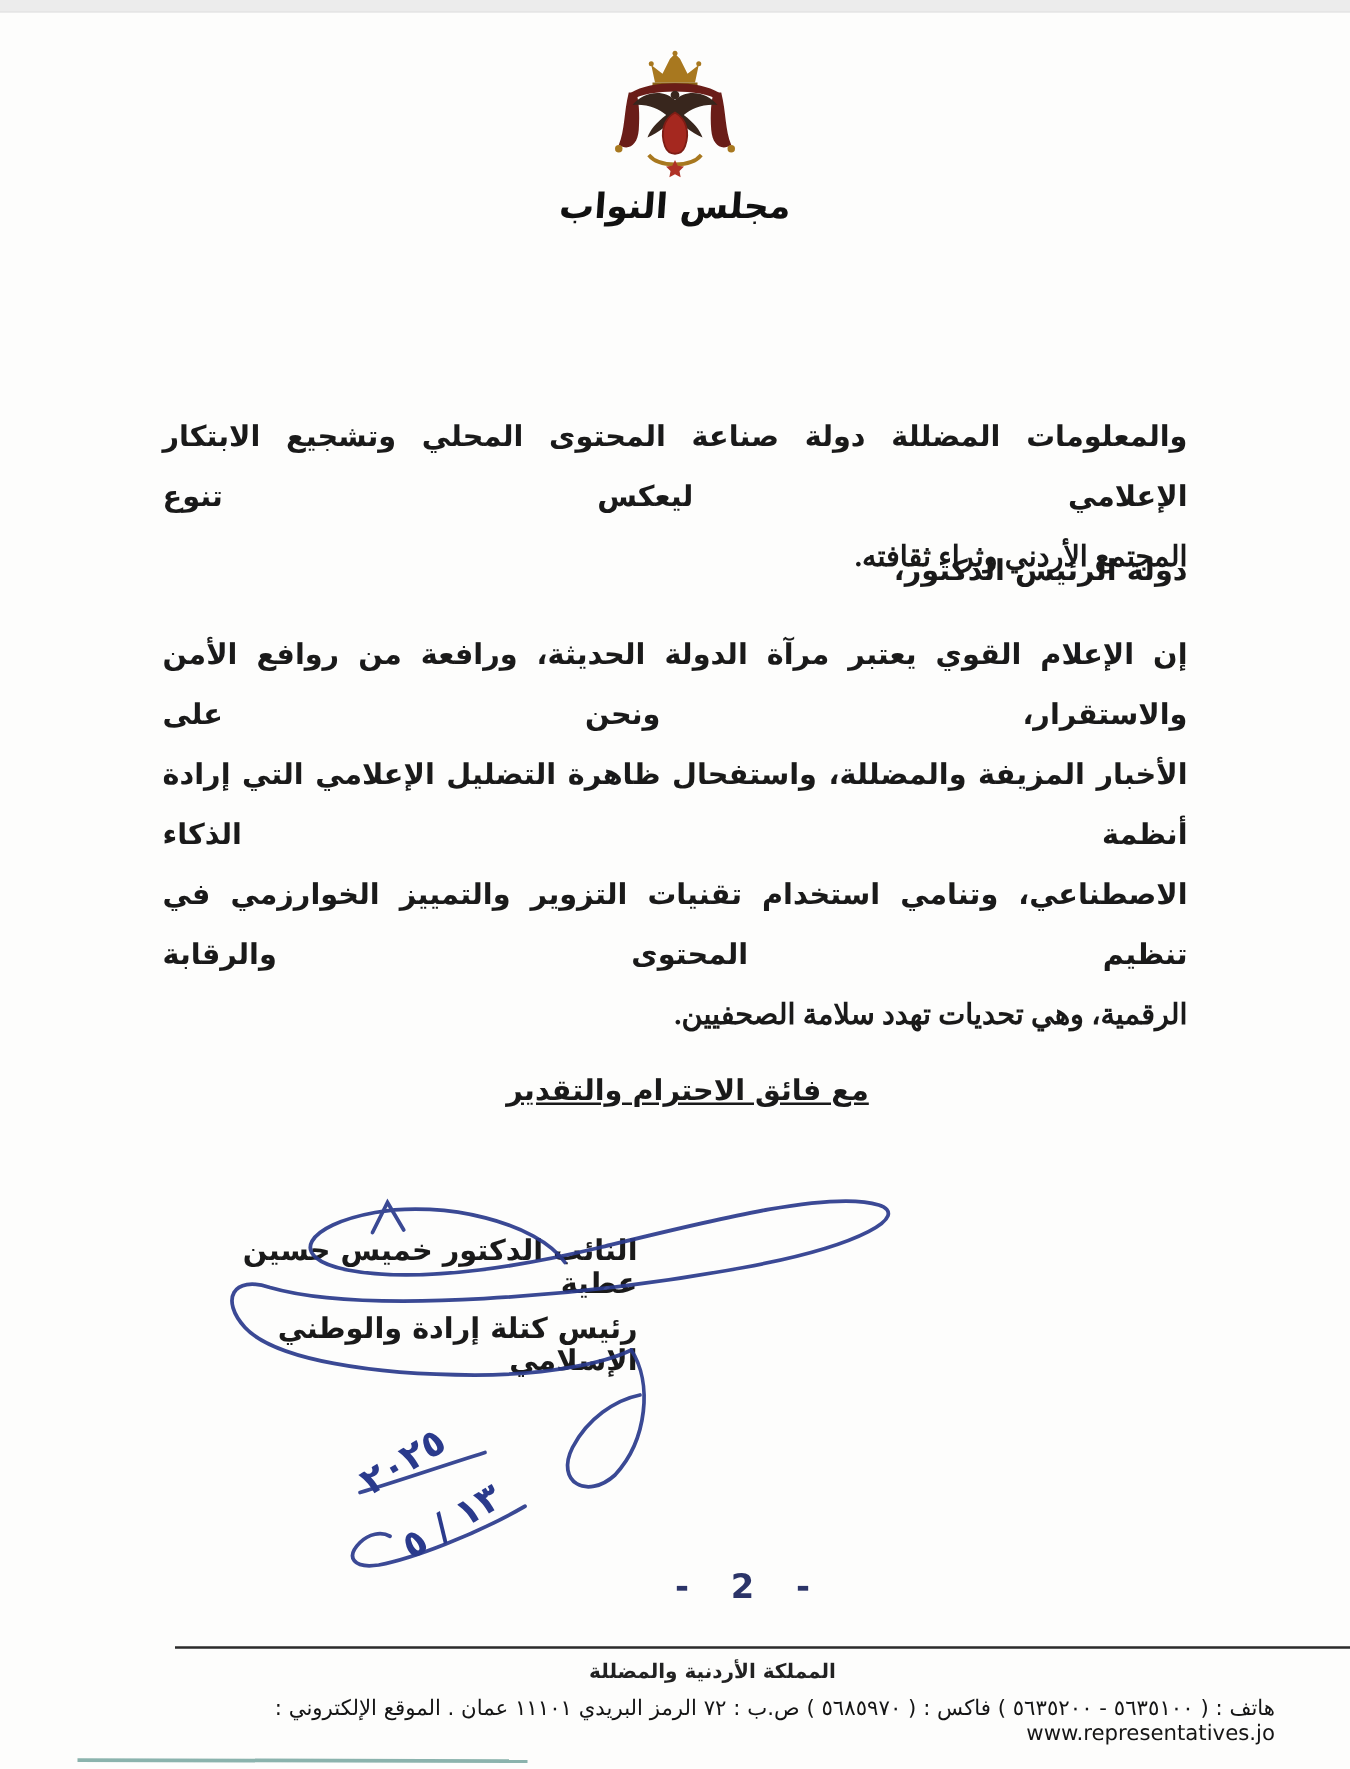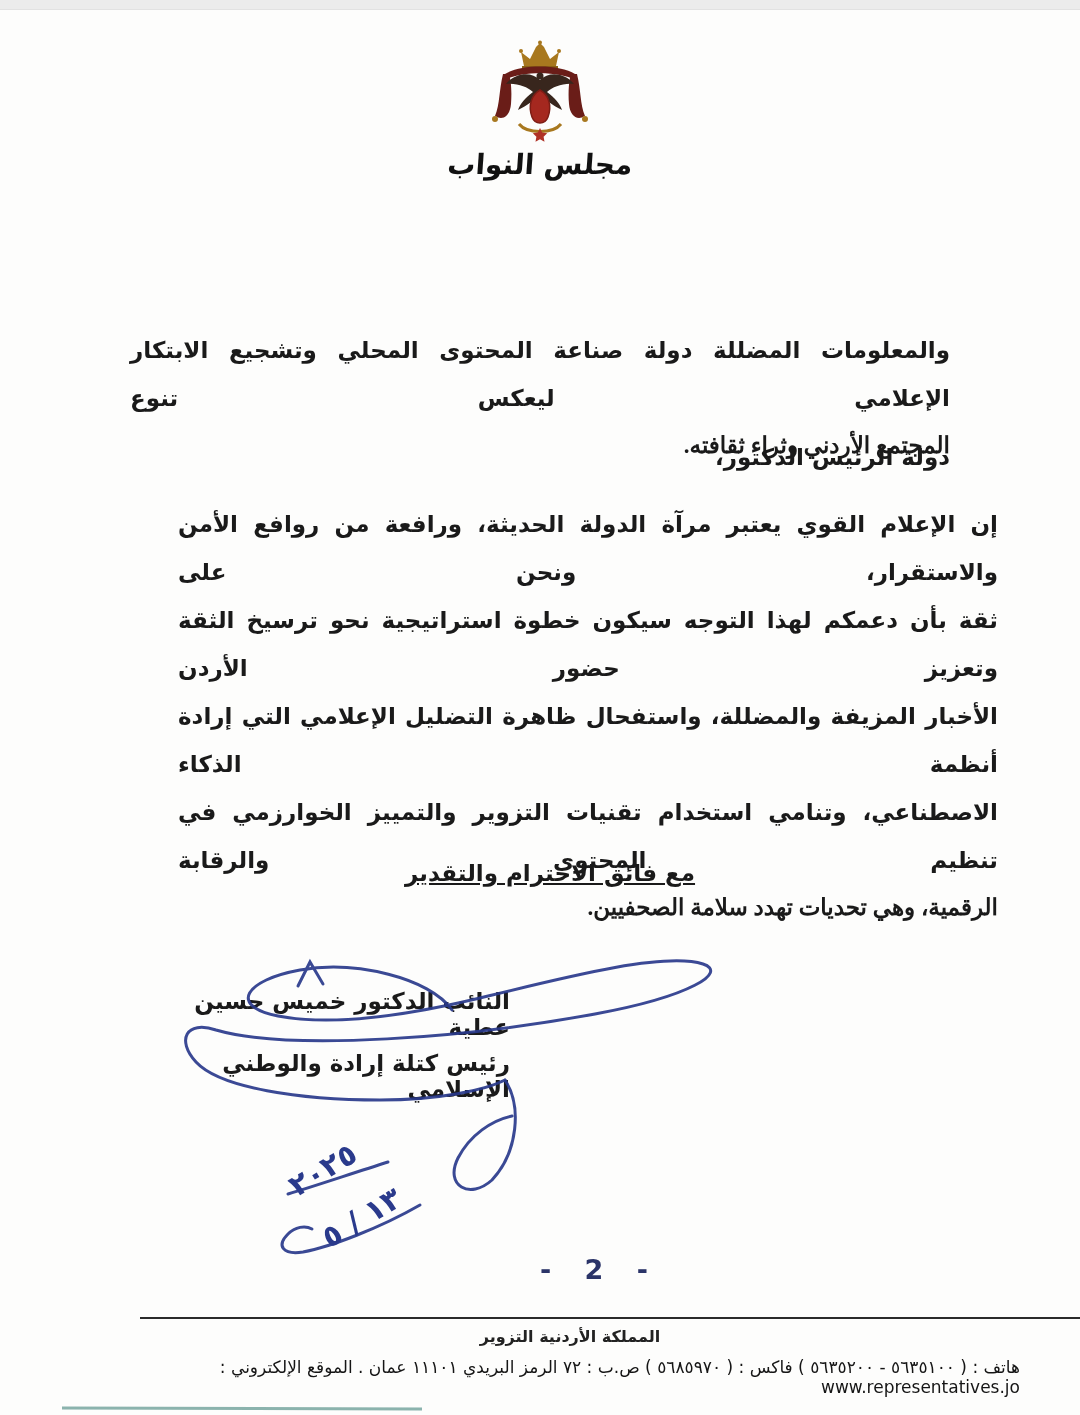--- a/index.html
+++ b/index.html
@@ -12,21 +12,21 @@
   .scan-top{position:absolute;left:0;top:0;width:1080px;height:9px;background:#ececec;border-bottom:1px solid #e2e2e2;}
   .scan-bottom{position:absolute;left:62px;top:1407px;width:360px;height:3px;background:rgba(45,118,108,.55);transform:rotate(.15deg);}
   .crest{position:absolute;left:475px;top:40px;width:130px;height:112px;}
   .letterhead-title{
     position:absolute;left:420px;top:148px;width:240px;
     text-align:center;font-size:28px;font-weight:bold;color:#111;
     transform:skewX(-4deg);
   }
   .para{position:absolute;left:130px;width:820px;}
   .p1{top:326px;}
-  .p2{top:500px;margin-left:48px;}
+  .p2{top:500px;}
   .line{
     font-size:23px;font-weight:bold;line-height:48px;
     text-align:justify;text-align-last:justify;white-space:normal;
   }
   .line.last{text-align:right;text-align-last:right;font-family:Liberation Serif, serif;}
   .salutation{
     position:absolute;left:130px;top:444px;width:820px;
     font-size:23px;font-weight:bold;text-align:right;
   }
   .closing{
@@ -99,21 +99,20 @@
 
   <div class="line">والمعلومات المضللة دولة صناعة المحتوى المحلي وتشجيع الابتكار الإعلامي ليعكس تنوع</div>
       <div class="line last">المجتمع الأردني وثراء ثقافته.</div>
     </div>
 
   <div class="salutation">دولة الرئيس الدكتور،</div>
 
   <div class="para p2">
 
   <div class="line">إن الإعلام القوي يعتبر مرآة الدولة الحديثة، ورافعة من روافع الأمن والاستقرار، ونحن على</div>
-      <div class="line">ثقة بأن دعمكم لهذا التوجه سيكون خطوة استراتيجية نحو ترسيخ الثقة وتعزيز حضور الأردن</div>
       <div class="line">الأخبار المزيفة والمضللة، واستفحال ظاهرة التضليل الإعلامي التي إرادة أنظمة الذكاء</div>
       <div class="line">الاصطناعي، وتنامي استخدام تقنيات التزوير والتمييز الخوارزمي في تنظيم المحتوى والرقابة</div>
       <div class="line last">الرقمية، وهي تحديات تهدد سلامة الصحفيين.</div>
     </div>
 
   <div class="closing">مع فائق الاحترام والتقدير</div>
 
   <div class="sig-name">النائب الدكتور خميس حسين عطية</div>
   <div class="sig-title">رئيس كتلة إرادة والوطني الإسلامي</div>
 
@@ -126,18 +125,18 @@
       <path d="M420,1205 C380,1228 330,1247 303,1252 C283,1255 276,1246 288,1234 C295,1227 305,1225 312,1229"></path>
     </g>
   </svg>
 
   <div class="date-year ink">٢٠٢٥</div>
   <div class="date-dm ink">١٣ / ٥</div>
 
   <div class="page-number">- 2 -</div>
 
   <div class="footer-rule"></div>
-  <div class="kingdom-title">المملكة الأردنية التزوير</div>
+  <div class="kingdom-title">المملكة الأردنية والمضللة</div>
   <div class="contact-line">هاتف : ( ٥٦٣٥١٠٠ - ٥٦٣٥٢٠٠ )  فاكس : ( ٥٦٨٥٩٧٠ )  ص.ب : ٧٢ الرمز البريدي ١١١٠١ عمان . الموقع الإلكتروني : www.representatives.jo</div>
 
   <div class="scan-bottom"></div>
 
 </div>
 
 </body></html>

